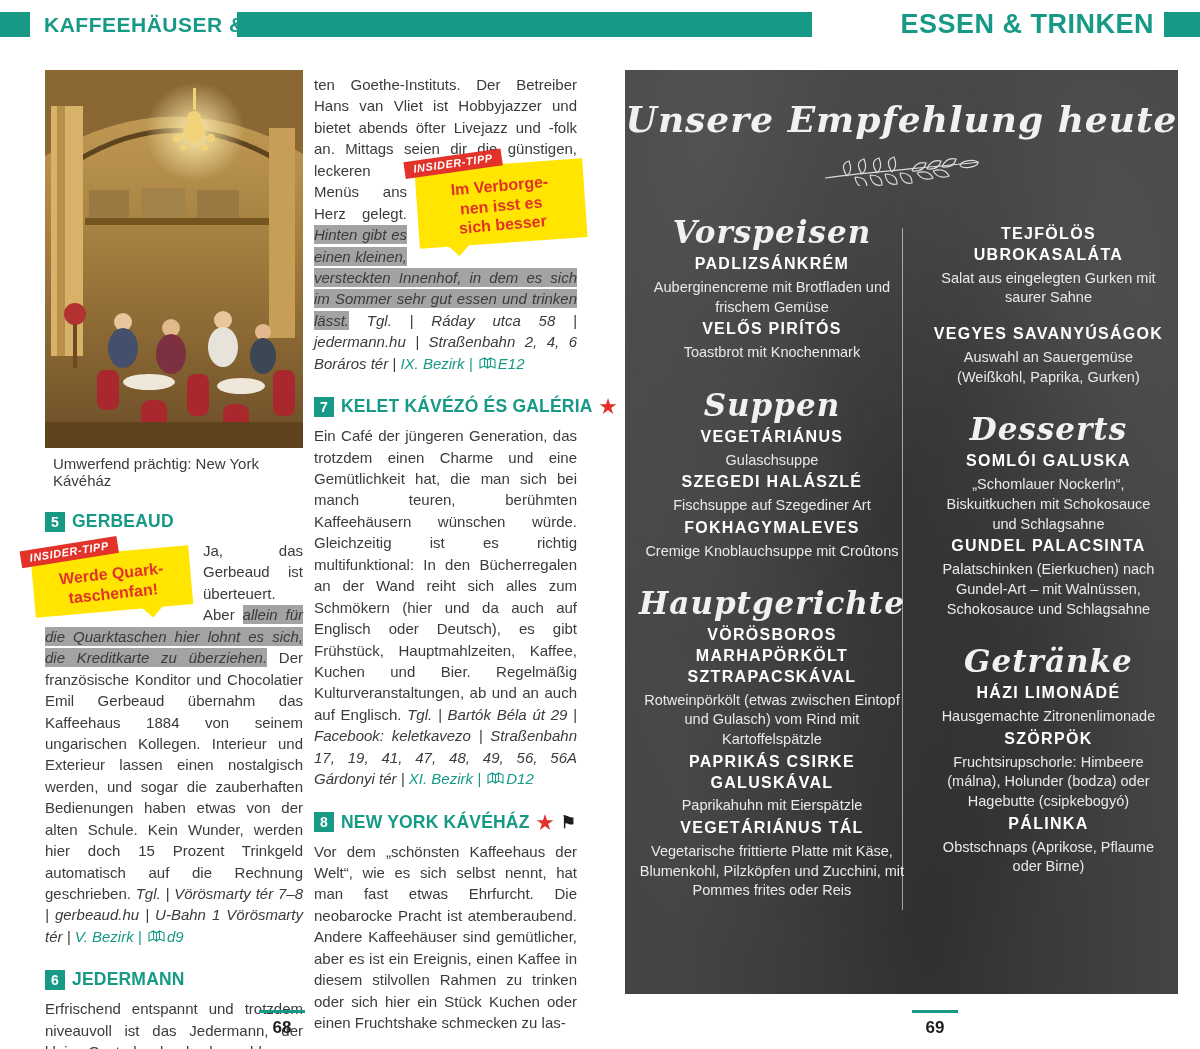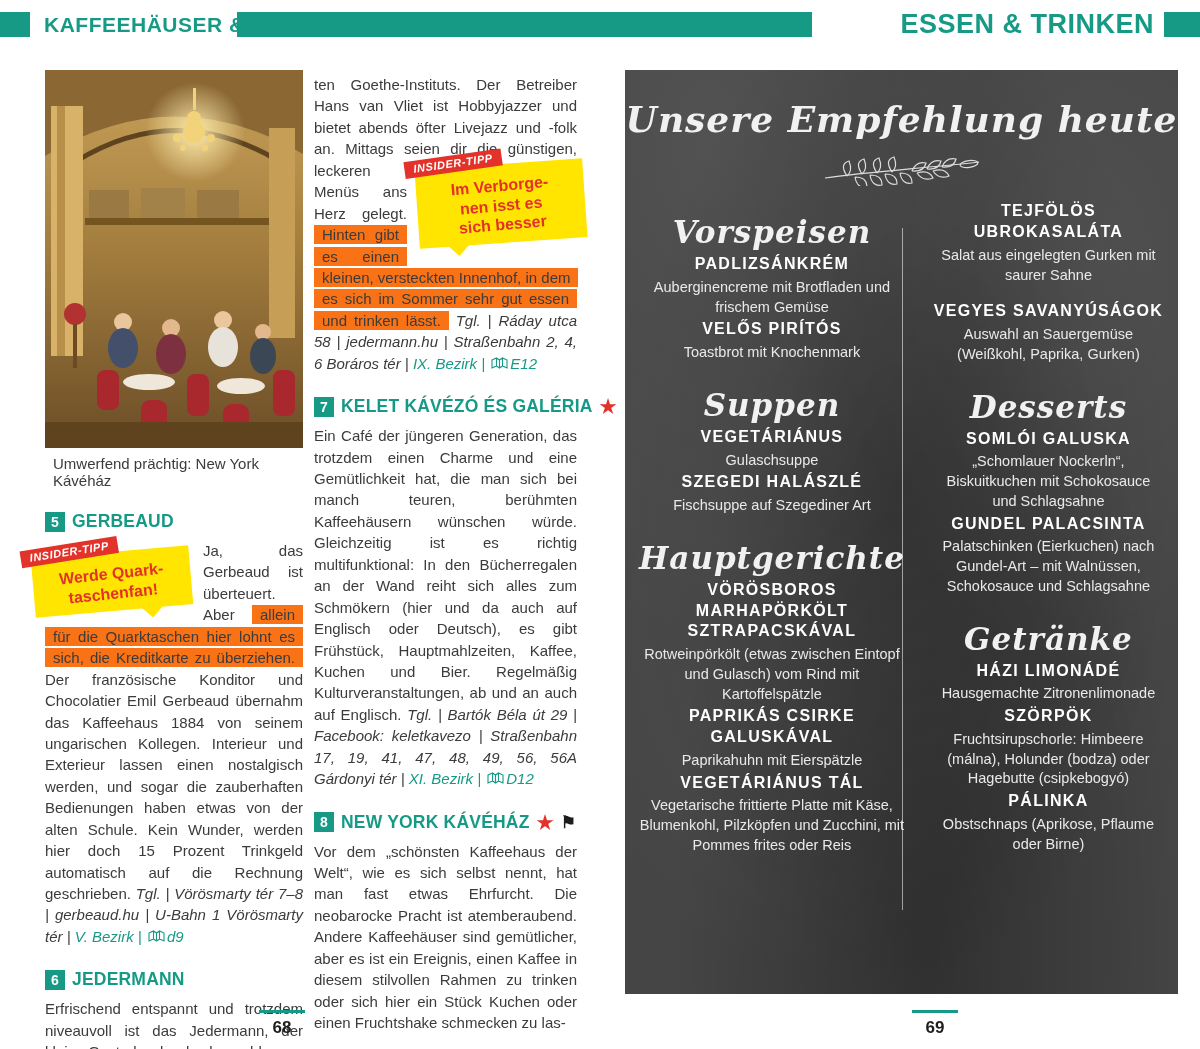--- a/index.html
+++ b/index.html
@@ -22,21 +22,21 @@
   .caption{font-size:15px;margin:7px 0 0 8px;}
   .photo{display:block;width:258px;height:378px;}
 
   .sec-head{display:flex;align-items:center;gap:7px;margin:22px 0 8px 0;}
   .sec-num{flex:0 0 auto;width:20px;height:20px;background:#169a86;color:#fff;font-weight:bold;
            font-size:14px;display:flex;align-items:center;justify-content:center;}
   .sec-title{color:#169a86;font-weight:bold;font-size:17.5px;letter-spacing:.2px;white-space:nowrap;}
   .star{color:#e23229;font-size:19px;line-height:1;}
   .flag{color:#1d1d1b;font-size:17px;line-height:1;}
 
-  .hl{background:#f97316;padding:1px 8px;-webkit-box-decoration-break:clone;box-decoration-break:clone;}
+  .hl{background:#a3a3a3;padding:1px 0;-webkit-box-decoration-break:clone;box-decoration-break:clone;font-style:italic;}
   .info{font-style:italic;}
   .info-link{color:#169a86;font-style:italic;}
   .map-icon{display:inline-block;vertical-align:-1px;margin:0 2px;}
 
   
   .tip{position:relative;background:#ffe500;color:#e23229;font-weight:bold;font-size:16px;
        line-height:1.22;text-align:center;padding:12px 8px 8px 8px;}
   .tip-text{display:block;white-space:pre-line;transform:rotate(-1deg);}
   .tip-banner{position:absolute;top:-12px;left:-10px;background:#e23229;color:#fff;font-size:11px;
        font-weight:bold;font-style:italic;letter-spacing:.6px;padding:2px 9px;transform:rotate(-4deg);}
@@ -235,20 +235,24 @@
 
         <h3 class="menu-script">Suppen</h3>
         <div class="dish">
           <div class="dish-name">VEGETÁRIÁNUS</div>
           <div class="dish-desc">Gulaschsuppe</div>
         </div>
         <div class="dish">
           <div class="dish-name">SZEGEDI HALÁSZLÉ</div>
           <div class="dish-desc">Fischsuppe auf Szegediner Art</div>
         </div>
+        <div class="dish">
+          <div class="dish-name">FOKHAGYMALEVES</div>
+          <div class="dish-desc">Cremige Knoblauchsuppe mit Croûtons</div>
+        </div>
 
         <h3 class="menu-script">Hauptgerichte</h3>
         <div class="dish">
           <div class="dish-name">VÖRÖSBOROS MARHAPÖRKÖLT SZTRAPACSKÁVAL</div>
           <div class="dish-desc">Rotweinpörkölt (etwas zwischen Eintopf und Gulasch) vom Rind mit Kartoffelspätzle</div>
         </div>
         <div class="dish">
           <div class="dish-name">PAPRIKÁS CSIRKE GALUSKÁVAL</div>
           <div class="dish-desc">Paprikahuhn mit Eierspätzle</div>
         </div>

